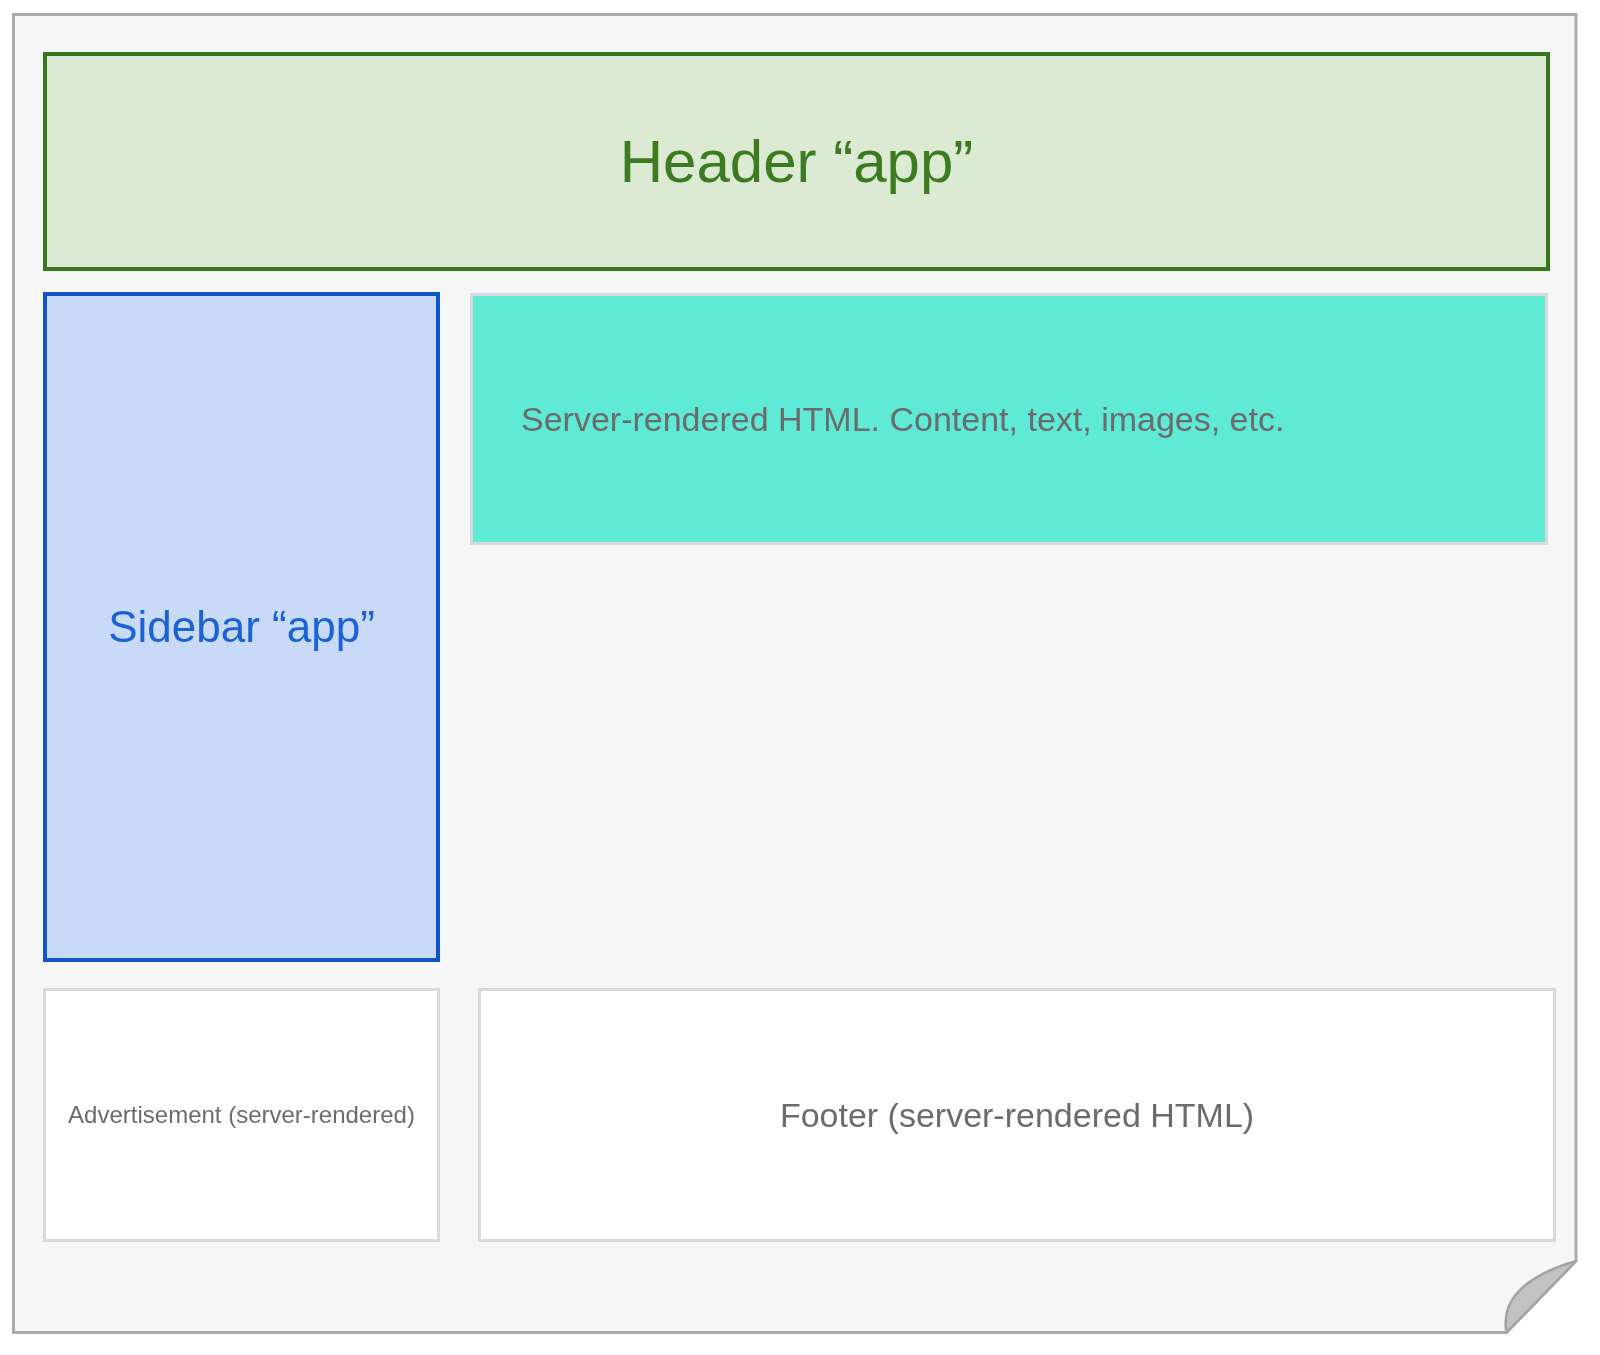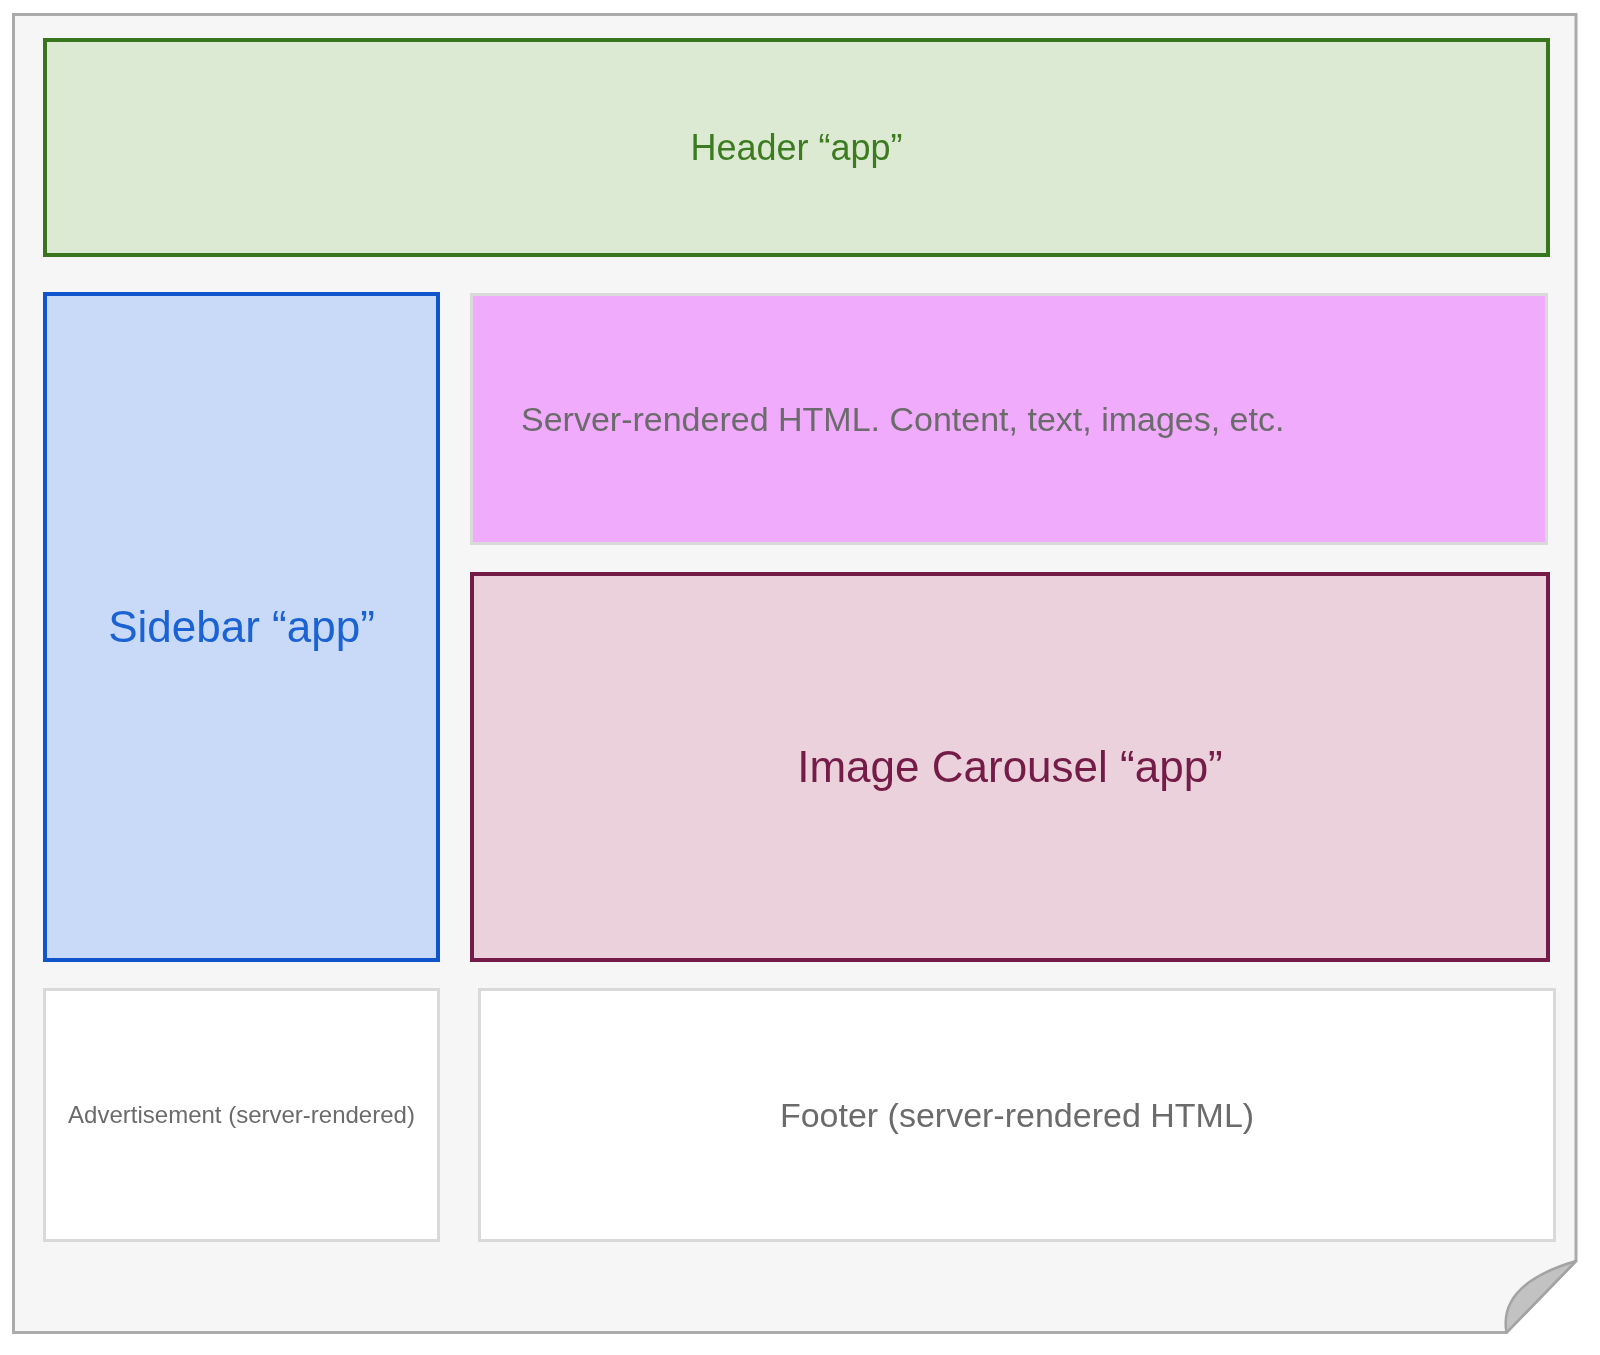--- a/index.html
+++ b/index.html
@@ -35,36 +35,36 @@
   }
   .box {
     position: absolute;
     box-sizing: border-box;
     display: flex;
     align-items: center;
     justify-content: center;
     text-align: center;
   }
   .box-header {
-    left: 43px; top: 38px; width: 1507px; height: 219px;
+    left: 43px; top: 52px; width: 1507px; height: 219px;
     background: var(--green_fill, #dcead3);
     border: 4px solid var(--green_border, #38761d);
     color: var(--green_text, #3d7b21);
-    font-size: 36px;
+    font-size: 60px;
   }
   .box-sidebar {
     left: 43px; top: 292px; width: 397px; height: 670px;
     background: var(--blue_fill, #c9daf8);
     border: 4px solid var(--blue_border, #1155cc);
     color: var(--blue_text, #1b63d4);
     font-size: 44px;
   }
   .box-content {
     left: 470px; top: 293px; width: 1078px; height: 252px;
-    background: #f0abfc;
+    background: #5eead4;
     border: 3px solid var(--white_box_border, #d9d9d9);
     color: var(--gray_text, #6b6b6b);
     font-size: 34px;
     justify-content: flex-start;
     text-align: left;
     padding-left: 48px;
   }
   .box-carousel {
     left: 470px; top: 572px; width: 1080px; height: 390px;
     background: var(--maroon_fill, #ead1dc);
@@ -105,23 +105,20 @@
   </div>
 
   <div class="box box-sidebar">
     <span>Sidebar “app”</span>
   </div>
 
   <div class="box box-content">
     <span>Server-rendered HTML. Content, text, images, etc.</span>
   </div>
 
-  <div class="box box-carousel">
-    <span>Image Carousel “app”</span>
-  </div>
 
   <div class="box box-ad">
     <span>Advertisement (server-rendered)</span>
   </div>
 
   <div class="box box-footer">
     <span>Footer (server-rendered HTML)</span>
   </div>
 
 </div>

